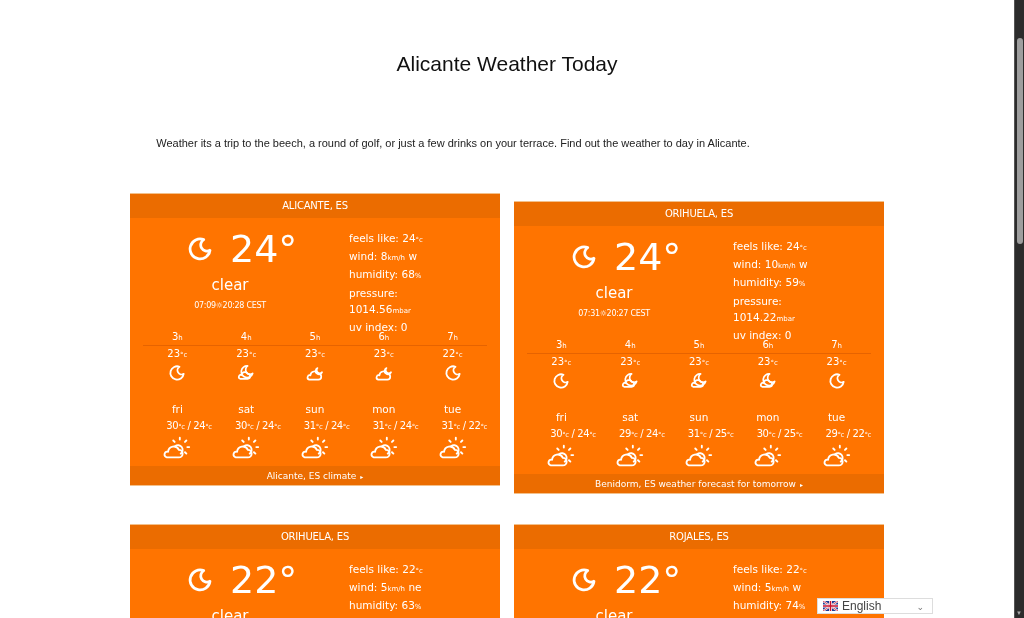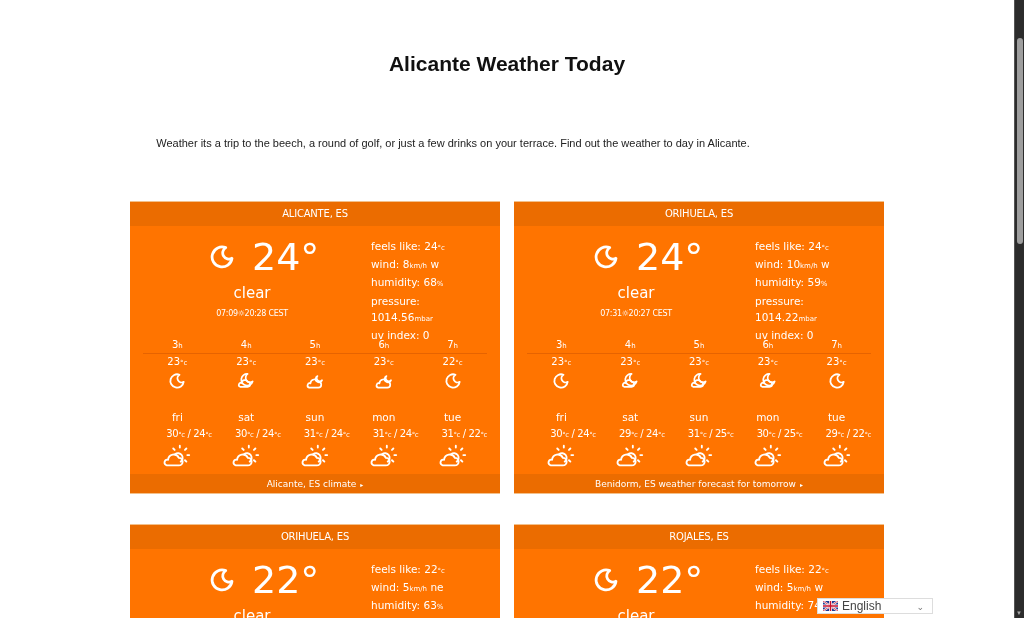--- a/index.html
+++ b/index.html
@@ -1,27 +1,27 @@
 <!DOCTYPE html>
 <html><head>
   <meta charset="utf-8">
   <style>
     * { box-sizing: border-box; margin: 0; padding: 0; }
     html, body { width: 1024px; height: 618px; overflow: hidden; background: #ffffff; }
     body { font-family: "Liberation Sans", sans-serif; color: #111; position: relative; }
 
     .page { position: absolute; left: 0; top: 0; width: 1014px; height: 618px; background: #fff; overflow: hidden; }
 
-    .page-title { position: absolute; top: 52px; left: 0; width: 1014px; text-align: center; font-size: 21px; font-weight: bold; color: #111; }
+    .page-title { position: absolute; top: 52px; left: 0; width: 1014px; text-align: center; font-size: 21px; font-weight: normal; color: #111; }
     .intro { position: absolute; top: 137px; left: 0; width: 906px; text-align: center; font-size: 11px; color: #222; }
 
     .widget { position: absolute; width: 370px; background: #FF7400; color: #fff; font-family: "DejaVu Sans", sans-serif; border-top: 1px solid #f3c08a; }
     .w-header { height: 24px; background: #EB6C00; text-align: center; font-size: 10px; line-height: 24px; letter-spacing: -0.2px; }
 
-    .w-current { position: relative; height: 112px; margin-left: 22px; }
+    .w-current { position: relative; height: 112px; }
     .cur-icon { position: absolute; left: 55px; top: 16px; width: 30px; height: 30px; }
     .cur-temp { position: absolute; left: 100px; top: 10px; font-size: 38px; line-height: 42px; font-weight: normal; }
     .cur-cond { position: absolute; left: 50px; top: 58px; width: 100px; text-align: center; font-size: 15px; }
     .cur-sun { position: absolute; left: 40px; top: 83px; width: 120px; text-align: center; font-size: 8px; letter-spacing: -0.3px; }
     .details { position: absolute; left: 219px; top: 12px; font-size: 10.5px; line-height: 16.2px; }
     .details .u { font-size: 7px; }
 
     .hours { position: relative; margin: 0 13px; }
     .hour-labels { display: flex; height: 16px; border-bottom: 1px solid rgba(200,80,0,0.45); }
     .hour-labels div { flex: 1; text-align: center; font-size: 10px; line-height: 14px; }
@@ -54,21 +54,21 @@
     .scroll-thumb { position: absolute; left: 2px; top: 38px; width: 6px; height: 206px; background: #9e9e9e; border-radius: 3px; }
     .scroll-arrow { position: absolute; left: 1px; bottom: 2px; font-size: 6px; color: #aaa; }
   </style>
 </head>
 <body>
 
 <div class="page">
   <h1 class="page-title">Alicante Weather Today</h1>
   <p class="intro">Weather its a trip to the beech, a round of golf, or just a few drinks on your terrace. Find out the weather to day in Alicante.</p>
   <div id="widgets">
-      <div class="widget" style="left: 130px; top: 201px;">
+      <div class="widget" style="left: 130px; top: 193px;">
         <div class="w-header">ALICANTE, ES</div>
         <div class="w-current">
           <div class="cur-icon"><svg viewBox="0 0 24 24" fill="none" stroke="#fff" stroke-width="2.2" stroke-linecap="round" stroke-linejoin="round">
               <path d="M15 4.5a8 8 0 1 0 5 8.5a4 4 0 0 1-5-8.5z"></path>
             </svg></div>
           <div class="cur-temp">24°</div>
           <div class="cur-cond">clear</div>
           <div class="cur-sun">07:09☼20:28 CEST</div>
           <div class="details">
             <div><span>feels like: 24</span><span class="u">°c</span></div>

